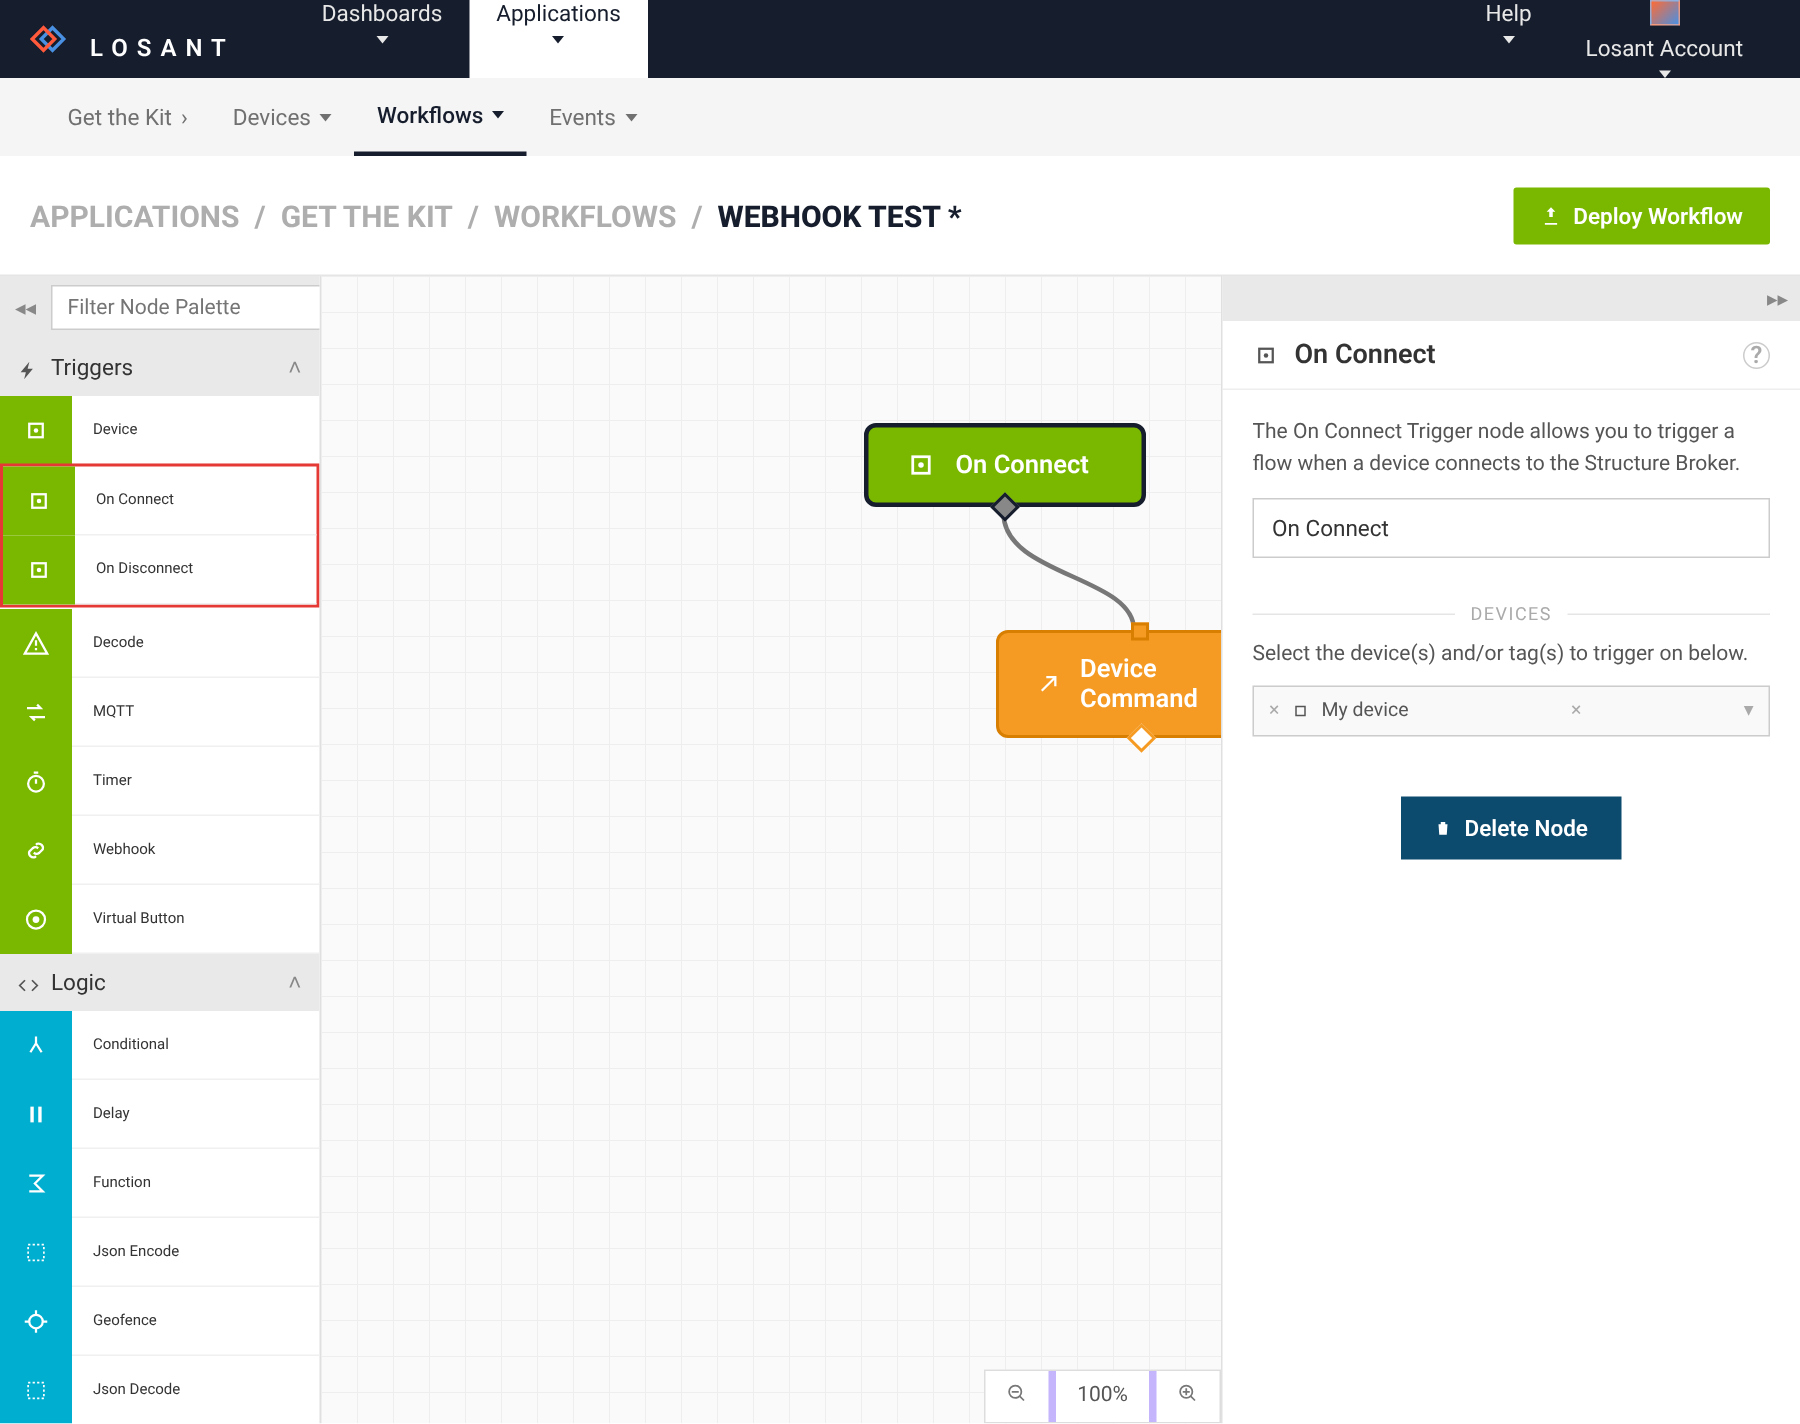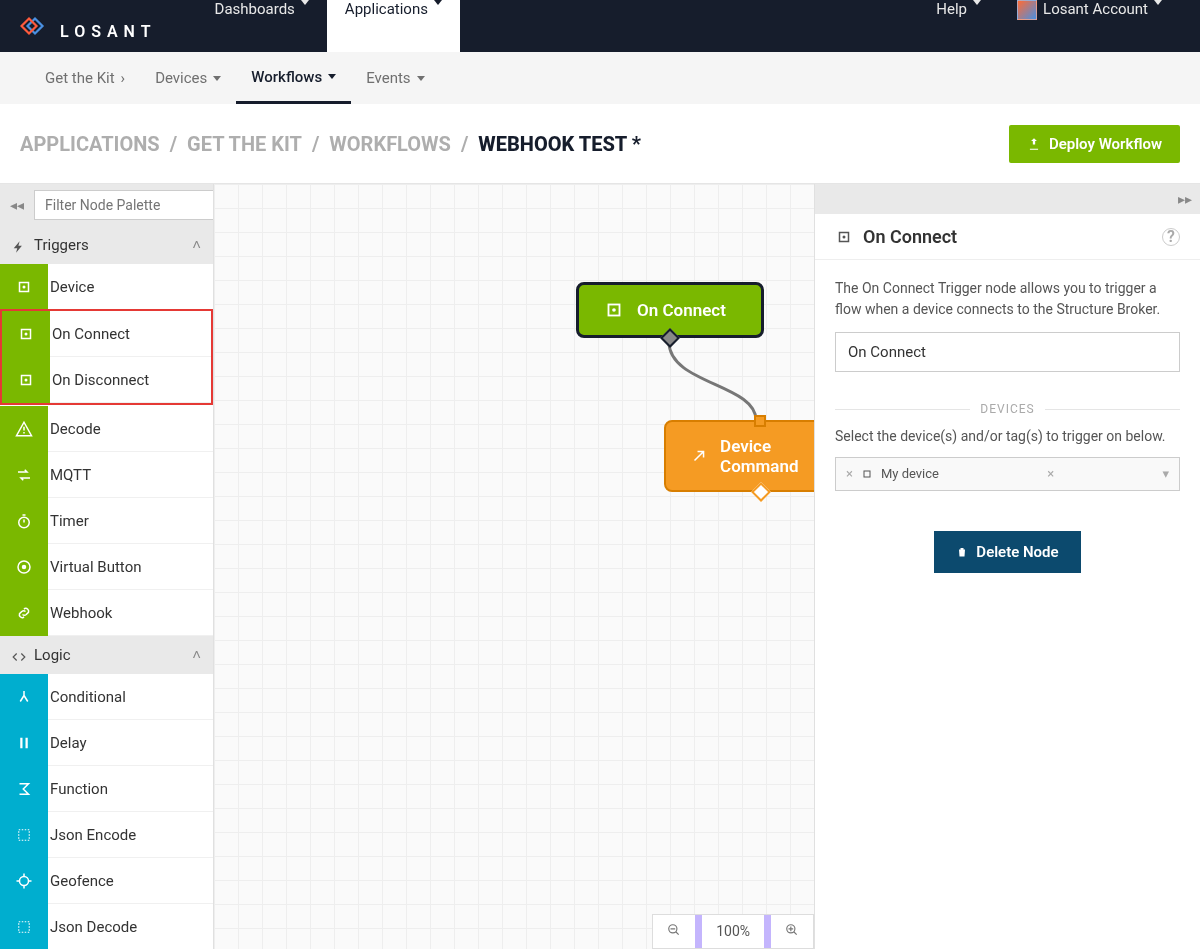--- a/index.html
+++ b/index.html
@@ -3,21 +3,21 @@
 <meta charset="utf-8">
 <style>
 * { box-sizing: border-box; margin: 0; padding: 0; font-family: -apple-system, BlinkMacSystemFont, "Segoe UI", Roboto, Arial, sans-serif; }
 body { width: 1200px; height: 949px; overflow: hidden; background: #fff; }
 
 
 .topnav { height: 52px; background: #161d2c; display: flex; align-items: center; color: #fff; padding: 0 20px; }
 .logo { display: flex; align-items: flex-end; gap: 10px; margin-right: 40px; }
 .logo-icon { width: 30px; height: 30px; }
 .logo-text { font-size: 16px; letter-spacing: 6px; font-weight: 600; }
-.topnav-item { padding: 0 18px; height: 52px; display: flex; gap: 6px; font-size: 15px; cursor: pointer; color: #e8e8e8; }
+.topnav-item { padding: 0 18px; height: 52px; display: flex; align-items: center; gap: 6px; font-size: 15px; cursor: pointer; color: #e8e8e8; flex-direction: column; }
 .topnav-item.active { background: #fff; color: #161d2c; }
 .topnav .spacer { flex: 1; }
 .caret-down { width: 0; height: 0; border-left: 4px solid transparent; border-right: 4px solid transparent; border-top: 5px solid currentColor; }
 .avatar { width: 20px; height: 20px; background: linear-gradient(135deg,#ff6b35,#4a90e2); border: 1px solid rgba(255,255,255,0.3); }
 
 
 .subnav { height: 52px; background: #f5f5f5; display: flex; align-items: center; padding: 0 30px; font-size: 15px; color: #707070; }
 .subnav-item { padding: 0 15px; height: 52px; display: flex; align-items: center; gap: 6px; cursor: pointer; }
 .subnav-item.active { color: #161d2c; border-bottom: 3px solid #161d2c; font-weight: 500; }
 .subnav .spacer { flex: 1; }
@@ -35,38 +35,38 @@
 
 
 .palette { width: 214px; border-right: 1px solid #e0e0e0; display: flex; flex-direction: column; background: #fff; overflow: hidden; }
 .palette-filter-row { background: #e9e9e9; display: flex; align-items: center; padding: 6px; gap: 6px; }
 .collapse-btn { color: #888; font-size: 14px; cursor: pointer; padding: 0 4px; }
 .filter-input { flex: 1; border: 1px solid #ccc; padding: 6px 10px; font-size: 14px; color: #999; }
 .palette-section-header { background: #e9e9e9; display: flex; align-items: flex-end; padding: 10px 12px; font-size: 15px; color: #333; cursor: pointer; gap: 8px; }
 .palette-section-header .chevron { margin-left: auto; color: #888; }
 .palette-item { display: flex; align-items: center; height: 46px; cursor: pointer; border-bottom: 1px solid #f0f0f0; }
 .palette-item .icon-box { width: 48px; height: 46px; display: flex; align-items: center; justify-content: center; }
-.palette-item .label { font-size: 15px; color: #333; padding-left: 2px; }
+.palette-item .label { font-size: 10px; color: #333; padding-left: 14px; }
 .palette-item.trigger .icon-box { background: #7ab800; color: #fff; }
 .palette-item.logic .icon-box { background: #00aecf; color: #fff; }
 .highlight-box { border: 2px solid #e53935; position: relative; top: -1px; }
 .pal-icon { width: 18px; height: 18px; fill: #fff; }
 
 
 .canvas-wrap { flex: 1; position: relative; background: #fafafa; background-image: linear-gradient(#eee 1px, transparent 1px), linear-gradient(90deg, #eee 1px, transparent 1px); background-size: 24px 24px; overflow: hidden; }
 .node { position: absolute; border-radius: 8px; display: flex; align-items: center; gap: 12px; padding: 14px 24px; font-size: 17px; font-weight: 600; cursor: move; }
 .node-trigger { background: #7ab800; color: #fff; border: 3px solid #161d2c; left: 362px; top: 98px; width: 188px; }
 .node-output { background: #f59b23; color: #fff; border: 2px solid #d87e00; left: 450px; top: 236px; width: 192px; }
 .node .ni { width: 22px; height: 22px; fill: #fff; }
 .connector-handle { position: absolute; width: 14px; height: 14px; background: #888; border: 2px solid #161d2c; transform: rotate(45deg); }
 .connector-in { position: absolute; width: 12px; height: 12px; background: #f59b23; border: 2px solid #d87e00; transform: rotate(0deg); top: -7px; left: 88px; }
 .connector-out-diamond { position: absolute; width: 14px; height: 14px; background: #fff; border: 2px solid #f59b23; transform: rotate(45deg); bottom: -9px; left: 88px; }
 .wire { position: absolute; stroke: #777; stroke-width: 3; fill: none; }
 .footer-zoom { position: absolute; bottom: 0; right: 0; display: flex; border: 1px solid #ddd; background: #fff; }
-.footer-zoom div { padding: 8px 14px; border-left: 7px solid #c4b5fd; font-size: 14px; color: #555; cursor: pointer; }
+.footer-zoom div { padding: 8px 14px; border-left: 5px solid #c4b5fd; font-size: 14px; color: #555; cursor: pointer; }
 .footer-zoom div:first-child { border-left: none; }
 
 
 .inspector { width: 386px; border-left: 1px solid #e0e0e0; background: #fff; display: flex; flex-direction: column; }
 .inspector-top-bar { background: #e9e9e9; height: 30px; display: flex; justify-content: flex-end; align-items: center; padding: 0 8px; color: #888; font-size: 14px; }
 .inspector-header { display: flex; align-items: center; gap: 10px; padding: 12px 20px; font-size: 18px; font-weight: 600; color: #333; border-bottom: 1px solid #eee; }
 .inspector-header .help-icon { margin-left: auto; color: #aaa; font-size: 16px; border: 1px solid #ccc; border-radius: 50%; width: 18px; height: 18px; display: flex; align-items: center; justify-content: center; cursor: pointer; }
 .inspector-body { padding: 18px 20px; font-size: 14px; color: #555; line-height: 1.5; }
 .name-input { width: 100%; padding: 10px 12px; border: 1px solid #ccc; font-size: 15px; color: #333; margin-top: 12px; }
 .section-divider { display: flex; align-items: center; margin: 28px 0 8px; color: #aaa; font-size: 12px; letter-spacing: 1px; }
@@ -215,33 +215,33 @@
           <svg class="pal-icon" viewBox="0 0 24 24">
             <circle cx="12" cy="14" r="7" fill="none" stroke="#fff" stroke-width="2"></circle>
             <path d="M12 10v4M10 4h4" stroke="#fff" stroke-width="2"></path>
           </svg>
         </div>
       <span class="label">Timer</span>
     </div>
     <div class="palette-item trigger">
       <div class="icon-box">
           <svg class="pal-icon" viewBox="0 0 24 24">
+            <path d="M10 14a4 4 0 005 0l3-3a4 4 0 00-5-5l-1 1M14 10a4 4 0 00-5 0l-3 3a4 4 0 005 5l1-1" stroke="#fff" stroke-width="2" fill="none"></path>
+          </svg>
+        </div>
+      <span class="label">Webhook</span>
+    </div>
+    <div class="palette-item trigger">
+      <div class="icon-box">
+          <svg class="pal-icon" viewBox="0 0 24 24">
             <circle cx="12" cy="12" r="8" fill="none" stroke="#fff" stroke-width="2"></circle>
             <circle cx="12" cy="12" r="3"></circle>
           </svg>
         </div>
       <span class="label">Virtual Button</span>
-    </div>
-    <div class="palette-item trigger">
-      <div class="icon-box">
-          <svg class="pal-icon" viewBox="0 0 24 24">
-            <path d="M10 14a4 4 0 005 0l3-3a4 4 0 00-5-5l-1 1M14 10a4 4 0 00-5 0l-3 3a4 4 0 005 5l1-1" stroke="#fff" stroke-width="2" fill="none"></path>
-          </svg>
-        </div>
-      <span class="label">Webhook</span>
     </div>
 
     <div class="palette-section-header">
       <svg width="14" height="14" fill="#555" viewBox="0 0 24 24">
           <path d="M8 6l-6 6 6 6M16 6l6 6-6 6" stroke="#555" stroke-width="2" fill="none"></path>
         </svg>
       <span>Logic</span>
       <span class="chevron">˄</span>
     </div>
 

